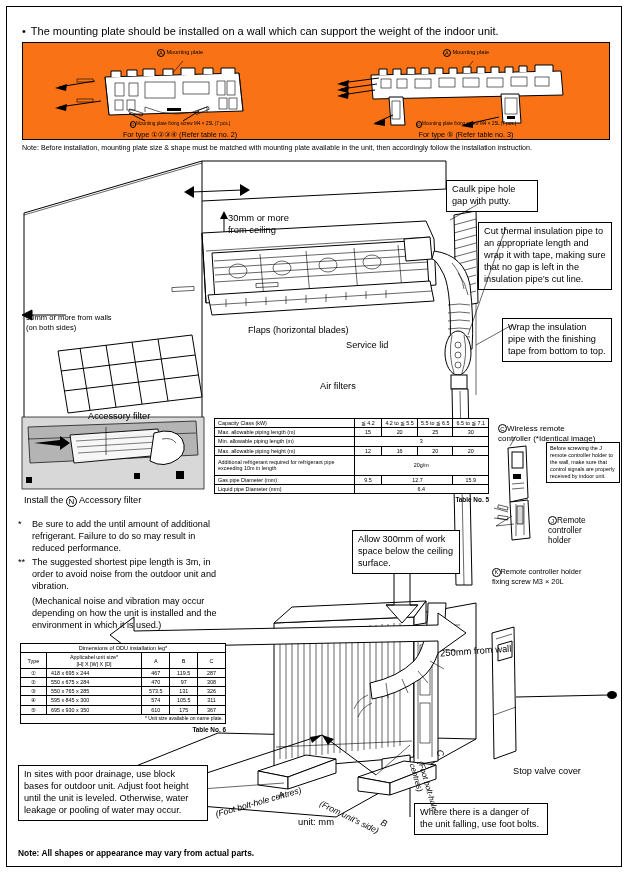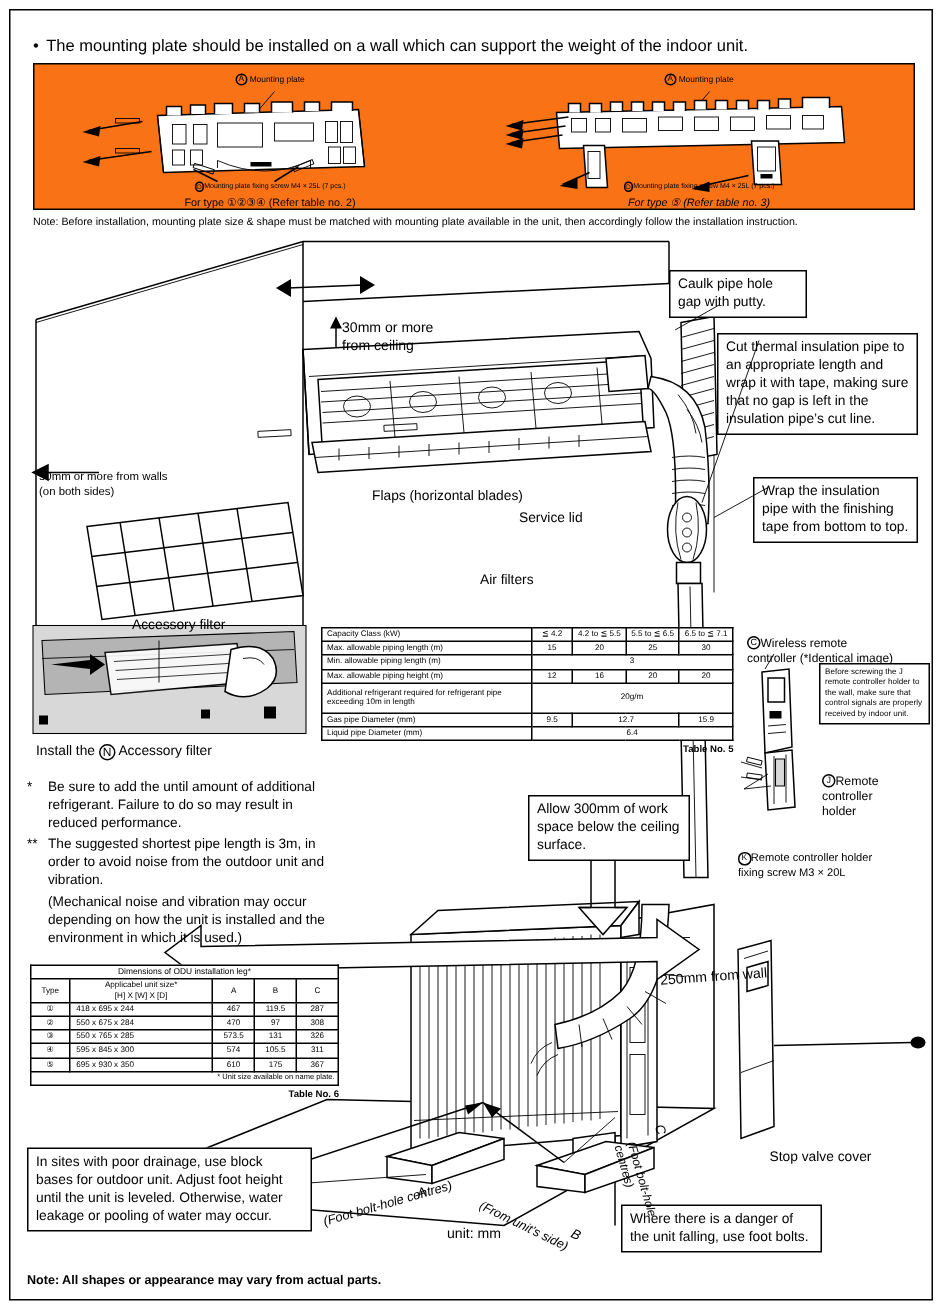--- a/index.html
+++ b/index.html
@@ -191,21 +191,21 @@
           <polygon points="14,25 26,21 25,28"></polygon>
           <polygon points="14,31 26,27 25,34"></polygon>
           <polygon points="14,37 26,33 25,40"></polygon>
           <polygon points="50,65 62,60 62,67"></polygon>
           <polygon points="138,67 150,62 150,69"></polygon>
         </g>
       </svg>
       <div class="abs mp-label" style="left:38px; top:72px; width:210px; font-size:4.7px;">
         <span class="circled" style="width:6.5px;height:6.5px;line-height:5.5px;font-size:4.4px;">D</span><span>Mounting plate fixing screw M4 × 25L (7 pcs.)</span>
       </div>
-      <div class="abs mp-label" style="left:38px; top:81px; width:210px; font-size:7.2px;font-style:italic;">For type ⑤ (Refer table no. 3)</div>
+      <div class="abs mp-label" style="left:38px; top:81px; width:210px; font-size:7.2px;">For type ⑤ (Refer table no. 3)</div>
     </div>
   </div>
 
   <div class="abs" style="left:22px; top:144px; width:592px; font-size:7.1px;">Note: Before installation, mounting plate size &amp; shape must be matched with mounting plate available in the unit, then accordingly follow the installation instruction.</div>
 
   <svg class="abs" style="left:6px; top:155px;" width="616" height="712" viewBox="0 0 616 712">
 
     <path class="st0" d="M18 58 L196 6 L440 6"></path>
     <path class="st0" d="M18 58 L18 272"></path>
     <path class="st0" d="M196 6 L196 46"></path>

